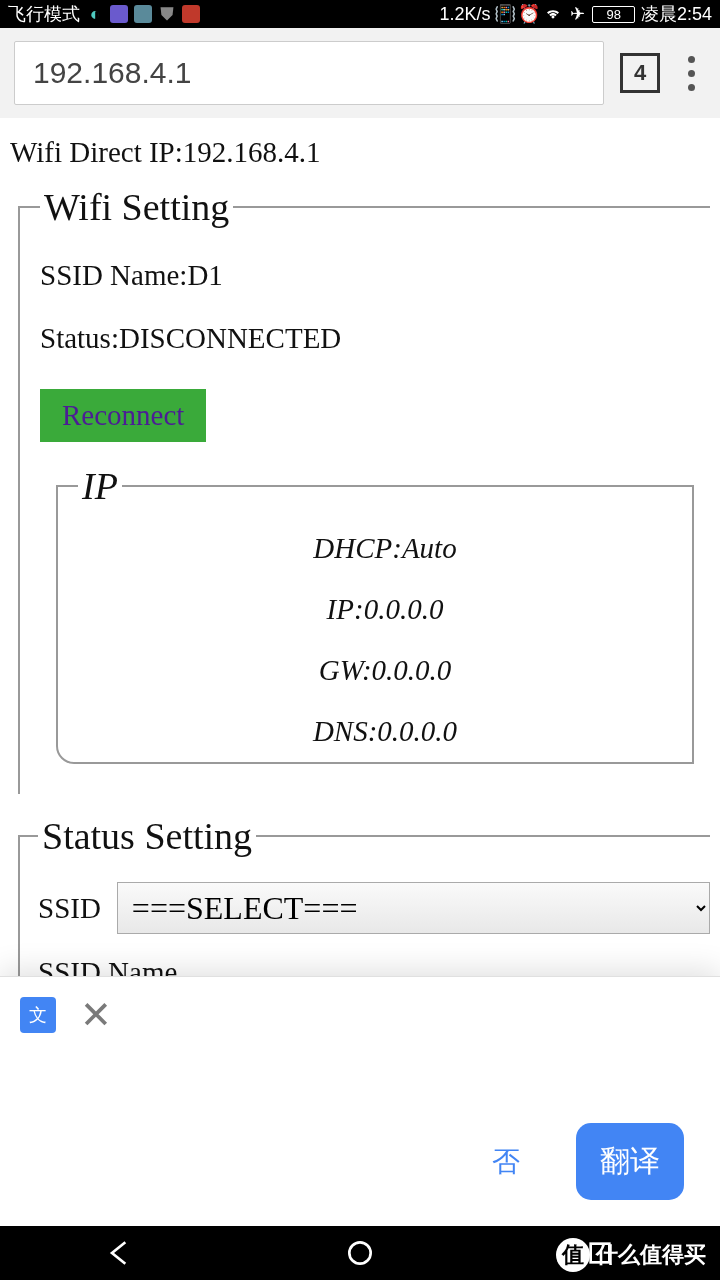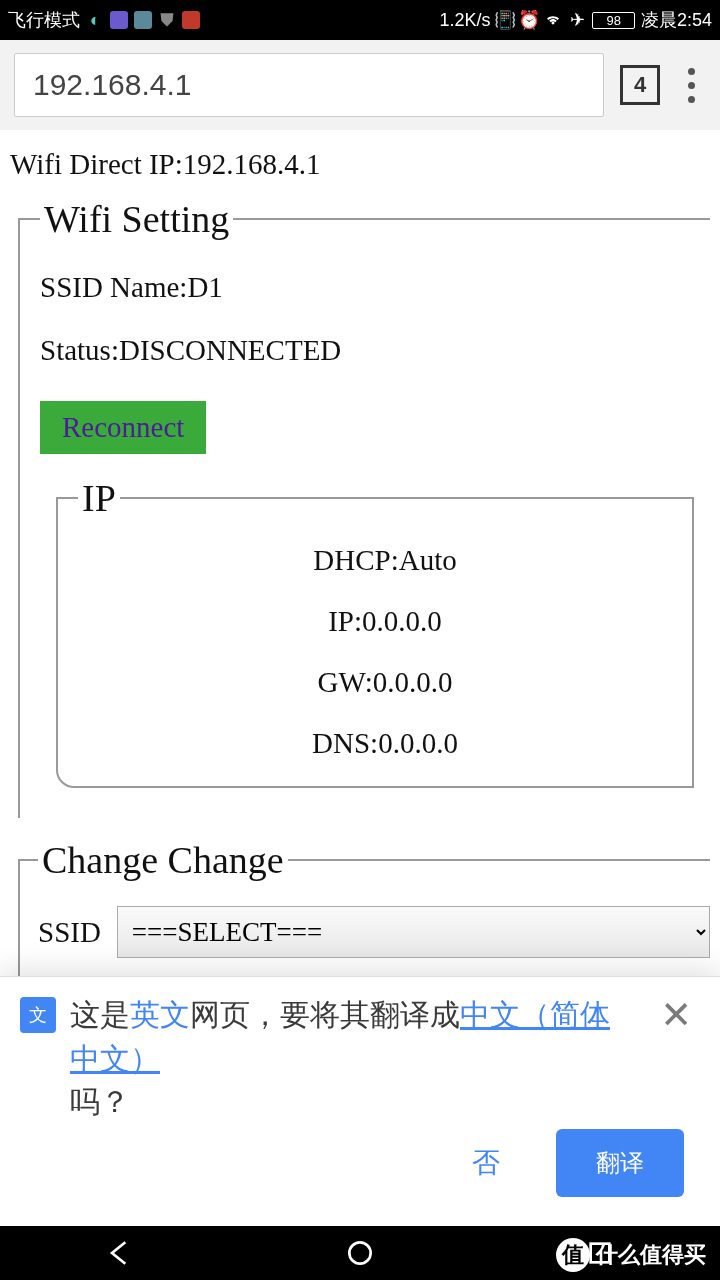--- a/index.html
+++ b/index.html
@@ -5,21 +5,21 @@
     * { margin: 0; padding: 0; box-sizing: border-box; }
     body {
       width: 720px;
       height: 1280px;
       font-family: Georgia, 'Times New Roman', serif;
       background: #fff;
       overflow: hidden;
       position: relative;
     }
     .status-bar {
-      height: 40px;
+      height: 28px;
       background: #000;
       color: #fff;
       display: flex;
       align-items: center;
       justify-content: space-between;
       padding: 0 8px;
       font-size: 18px;
       font-family: sans-serif;
     }
     .status-left, .status-right { display: flex; align-items: center; gap: 6px; }
@@ -66,22 +66,23 @@
       border: 2px solid #999;
       border-right: none;
       border-bottom: none;
       margin: 8px 0 12px 8px;
       padding: 18px 0 18px 20px;
     }
     fieldset.complete {
       border-right: 2px solid #999;
       border-bottom: 2px solid #999;
       margin-right: 16px;
-      padding-bottom: 26px;
+      padding-bottom: 14px;
       border-radius: 0 0 0 18px;
+      font-style: italic;
     }
     legend { padding: 0 4px; font-size: 38px; }
     .field-row { margin: 12px 0 30px 0; }
     .field-row2 { margin: 10px 0 28px 0; text-align: center; }
     .reconnect-btn {
       background: #3aaa3a;
       color: #4c1d95;
       font-size: 29px;
       border: none;
       padding: 10px 22px;
@@ -100,21 +101,21 @@
       border: 2px solid #999;
       border-right: none;
       border-bottom: none;
       margin: 20px 0 0 8px;
       padding: 24px 0 0 18px;
     }
     .ssid-row { display: flex; align-items: center; gap: 16px; margin-bottom: 22px; }
     .ssid-select {
       flex: 1;
       height: 52px;
-      font-size: 27px;
+      font-size: 32px;
       font-family: Georgia, serif;
       background: linear-gradient(#fafafa, #e8e8e8);
       border: 1px solid #aaa;
       padding: 0 10px;
     }
     .translate-bar {
       position: absolute;
       left: 0; right: 0; bottom: 54px;
       height: 250px;
       background: #fff;
@@ -135,21 +136,21 @@
       display: flex; align-items: center; justify-content: center;
       flex-shrink: 0;
       margin-top: 4px;
     }
     .translate-text { font-size: 30px; color: #3a3a3a; line-height: 1.45; flex: 1; }
     .translate-text .link { color: #4285f4; }
     .translate-text .link-u { color: #4285f4; text-decoration: underline; }
     .close-x { font-size: 38px; color: #7a7a7a; cursor: pointer; margin-left: 10px; }
     .translate-actions { display: flex; justify-content: flex-end; gap: 36px; align-items: center; margin-top: auto; margin-bottom: 6px; padding-right: 8px; }
     .btn-no { font-size: 28px; color: #4285f4; cursor: pointer; font-family: sans-serif; background: none; border: none; padding: 18px 20px; }
-    .btn-translate { background: #4285f4; color: #fff; font-size: 24px; border: none; padding: 18px 40px; border-radius: 6px; cursor: pointer; font-family: sans-serif; }
+    .btn-translate { background: #4285f4; color: #fff; font-size: 30px; border: none; padding: 18px 24px; border-radius: 15px; cursor: pointer; font-family: sans-serif; }
     .nav-bar {
       position: absolute;
       left: 0; right: 0; bottom: 0;
       height: 54px;
       background: #000;
       display: flex;
       align-items: center;
       justify-content: space-around;
       color: #fff;
     }
@@ -241,37 +242,34 @@
       <div class="field-row2">
         <span>GW:</span><span>0.0.0.0</span>
       </div>
       <div class="field-row2" style="margin-bottom:0;">
         <span>DNS:</span><span>0.0.0.0</span>
       </div>
     </fieldset>
   </fieldset>
 
   <fieldset class="change-fieldset">
-    <legend>Change Change</legend>
+    <legend>Status Setting</legend>
     <div class="ssid-row">
       <span>SSID</span>
       <select class="ssid-select">
         <option>===SELECT===</option>
       </select>
     </div>
     <div>SSID Name</div>
   </fieldset>
 </div>
 
 <div class="translate-bar">
   <div class="translate-top">
     <div class="translate-icon">文</div>
-    <div class="translate-text">
-      <span>这是</span><span class="link">英文</span><span>网页，要将其翻译成</span><span class="link-u">中文（简体中文）</span><br><span>吗？</span>
-    </div>
     <div class="close-x">✕</div>
   </div>
   <div class="translate-actions">
     <button class="btn-no">否</button>
     <button class="btn-translate">翻译</button>
   </div>
 </div>
 
 <div class="nav-bar">
   <svg class="nav-icon" viewBox="0 0 24 24" fill="none" stroke="#fff" stroke-width="2">

